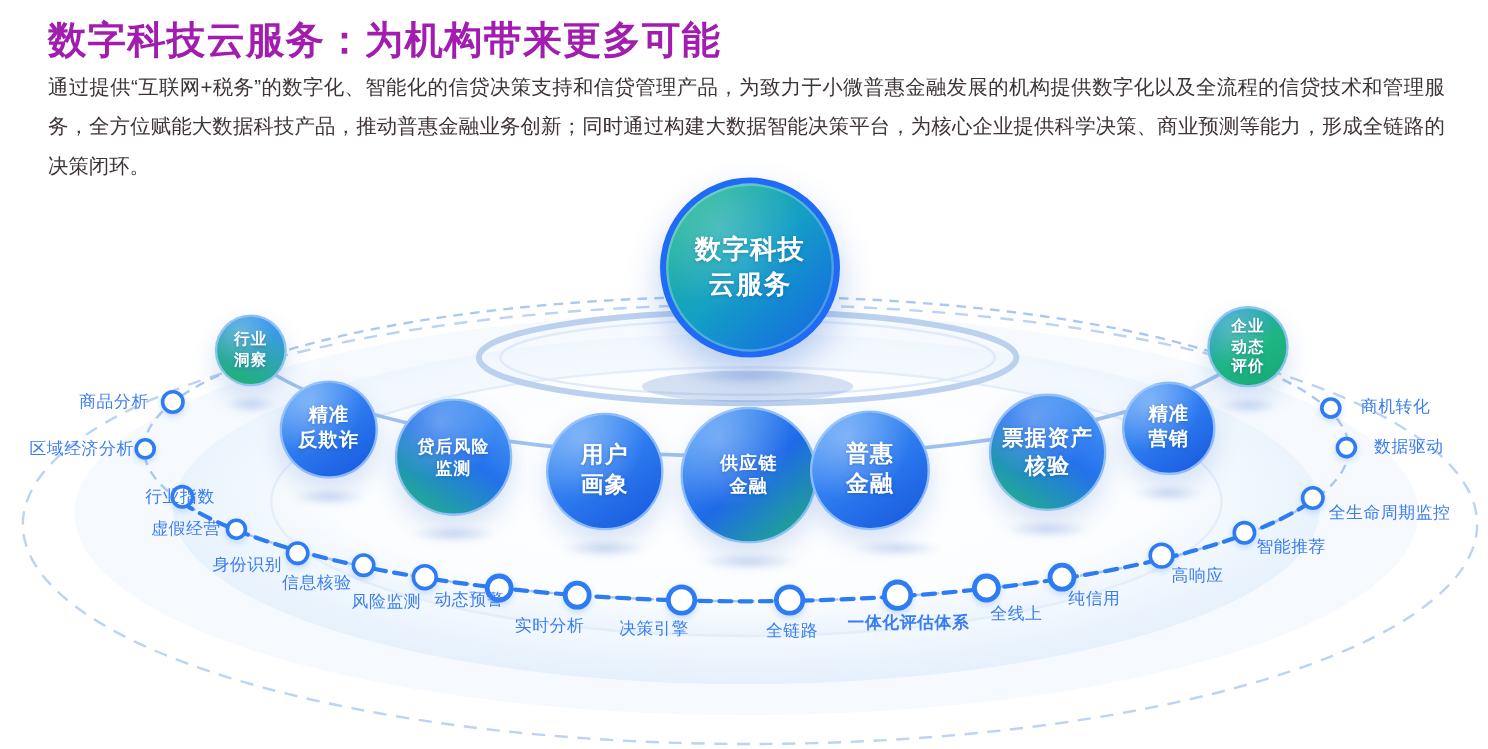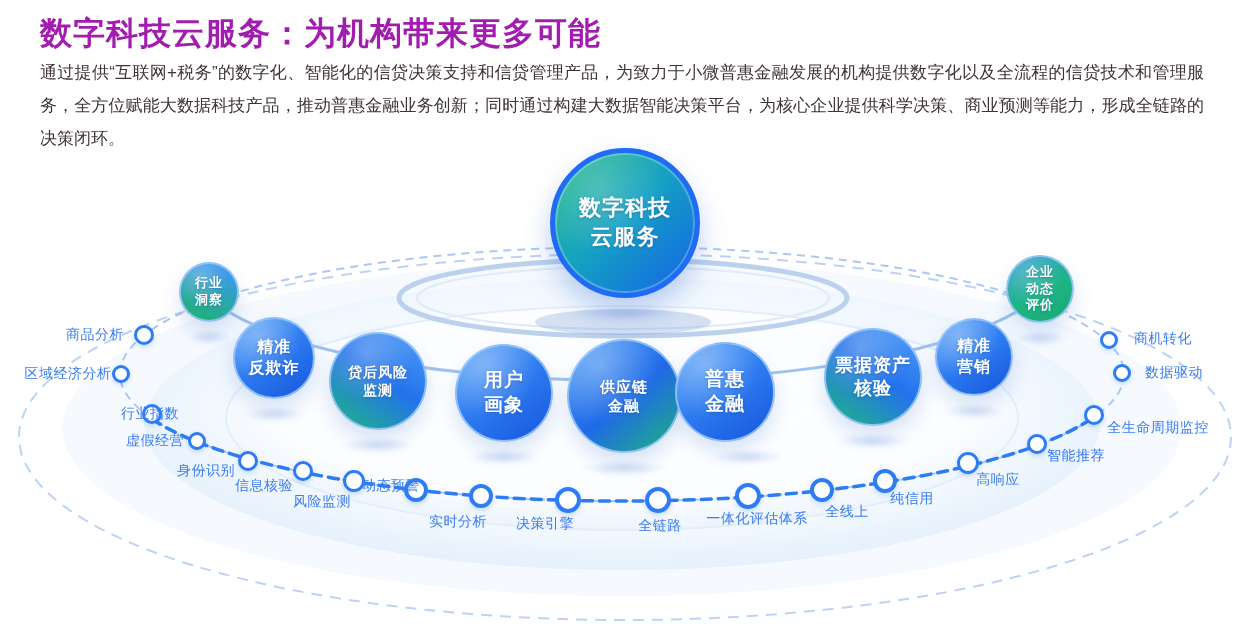--- a/index.html
+++ b/index.html
@@ -173,29 +173,29 @@
       <div class="node-label" style="left: 110px; top: 414px; margin-left: 40px;">行业指数</div>
       <div class="node-ring" style="left: 188px; top: 432px; height: 18px; width: 18px; border-width: 3px;"></div>
       <div class="node-label" style="left: 155px; top: 441px;">虚假经营</div>
       <div class="node-ring" style="left: 238px; top: 451px; height: 20px; width: 20px; border-width: 3.5px;"></div>
       <div class="node-label" style="left: 206px; top: 471px;">身份识别</div>
       <div class="node-ring" style="left: 293px; top: 461px; height: 20px; width: 20px; border-width: 3.5px;"></div>
       <div class="node-label" style="left: 264px; top: 486px;">信息核验</div>
       <div class="node-ring" style="left: 343px; top: 470px; height: 22px; width: 22px; border-width: 3.5px;"></div>
       <div class="node-label" style="left: 322px; top: 502px;">风险监测</div>
       <div class="node-ring" style="left: 404px; top: 478px; height: 24px; width: 24px; border-width: 4.5px;"></div>
-      <div class="node-label" style="left: 391px; top: 486px;">动态预警</div>
+      <div class="node-label" style="left: 391px; top: 500px;">动态预警</div>
       <div class="node-ring" style="left: 469px; top: 484px; height: 24px; width: 24px; border-width: 4.5px;"></div>
       <div class="node-label" style="left: 458px; top: 522px;">实时分析</div>
       <div class="node-ring" style="left: 555px; top: 487px; height: 26px; width: 26px; border-width: 4.5px;"></div>
       <div class="node-label" style="left: 545px; top: 524px;">决策引擎</div>
       <div class="node-ring" style="left: 645px; top: 487px; height: 26px; width: 26px; border-width: 4.5px;"></div>
       <div class="node-label" style="left: 660px; top: 526px;">全链路</div>
       <div class="node-ring" style="left: 735px; top: 483px; height: 26px; width: 26px; border-width: 4.5px;"></div>
-      <div class="node-label" style="left: 757px; top: 519px;">一体化评估体系</div>
+      <div class="node-label" style="left: 757px; top: 519px; font-weight: bold;">一体化评估体系</div>
       <div class="node-ring" style="left: 810px; top: 478px; height: 24px; width: 24px; border-width: 4.5px;"></div>
       <div class="node-label" style="left: 847px; top: 512px;">全线上</div>
       <div class="node-ring" style="left: 873px; top: 469px; height: 24px; width: 24px; border-width: 4.5px;"></div>
       <div class="node-label" style="left: 912px; top: 499px;">纯信用</div>
       <div class="node-ring" style="left: 957px; top: 452px; height: 22px; width: 22px; border-width: 3.5px;"></div>
       <div class="node-label" style="left: 998px; top: 480px;">高响应</div>
       <div class="node-ring" style="left: 1027px; top: 434px; height: 20px; width: 20px; border-width: 3.5px;"></div>
       <div class="node-label" style="left: 1076px; top: 456px;">智能推荐</div>
       <div class="node-ring" style="left: 1084px; top: 405px; height: 20px; width: 20px; border-width: 3.5px;"></div>
       <div class="node-label" style="left: 1158px; top: 428px;">全生命周期监控</div>

